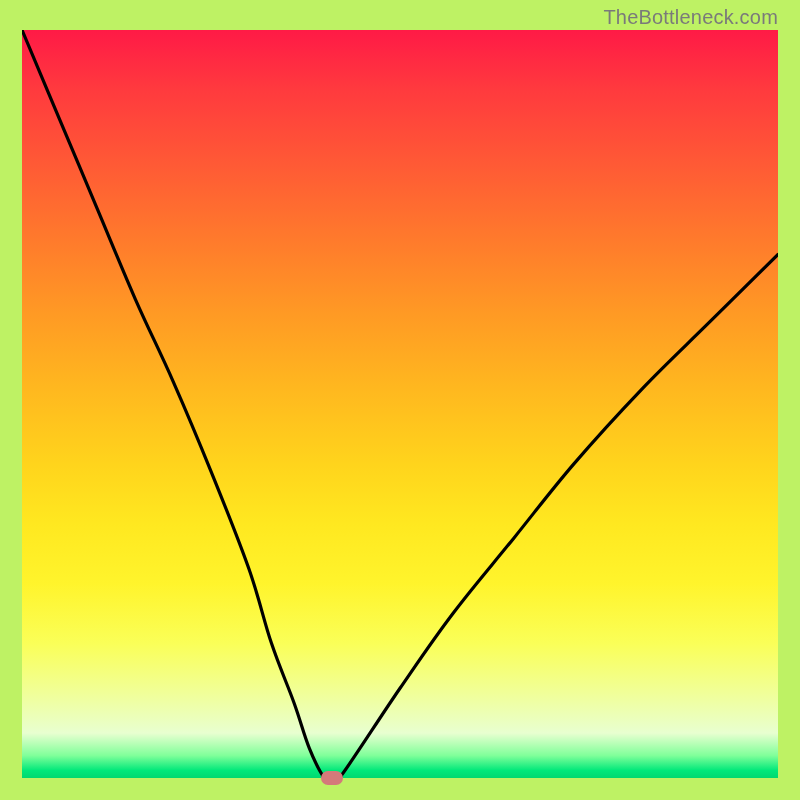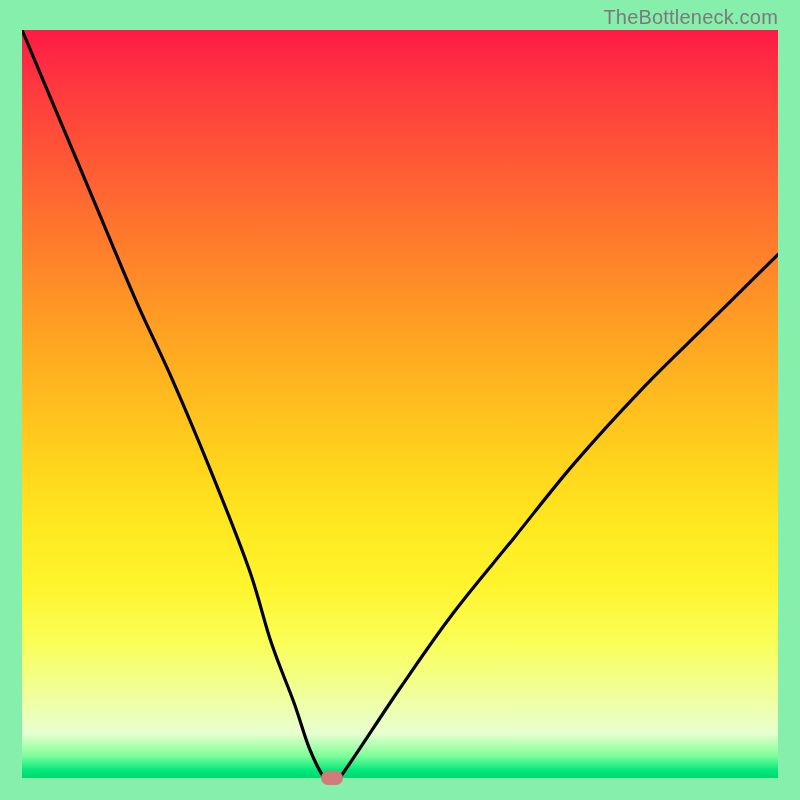--- a/index.html
+++ b/index.html
@@ -8,21 +8,21 @@
     width: 800px;
     height: 800px;
     background: #000;
     overflow: hidden;
     font-family: Arial, Helvetica, sans-serif;
   }
   .outer {
     position: relative;
     width: 800px;
     height: 800px;
-    background: #86efac;
+    background: #bef264;
   }
   .plot {
     position: absolute;
     left: 22px;
     top: 30px;
     width: 756px;
     height: 748px;
     background: linear-gradient(to bottom,
       #ff1a46 0%,
       #ff3a3e 8%,

